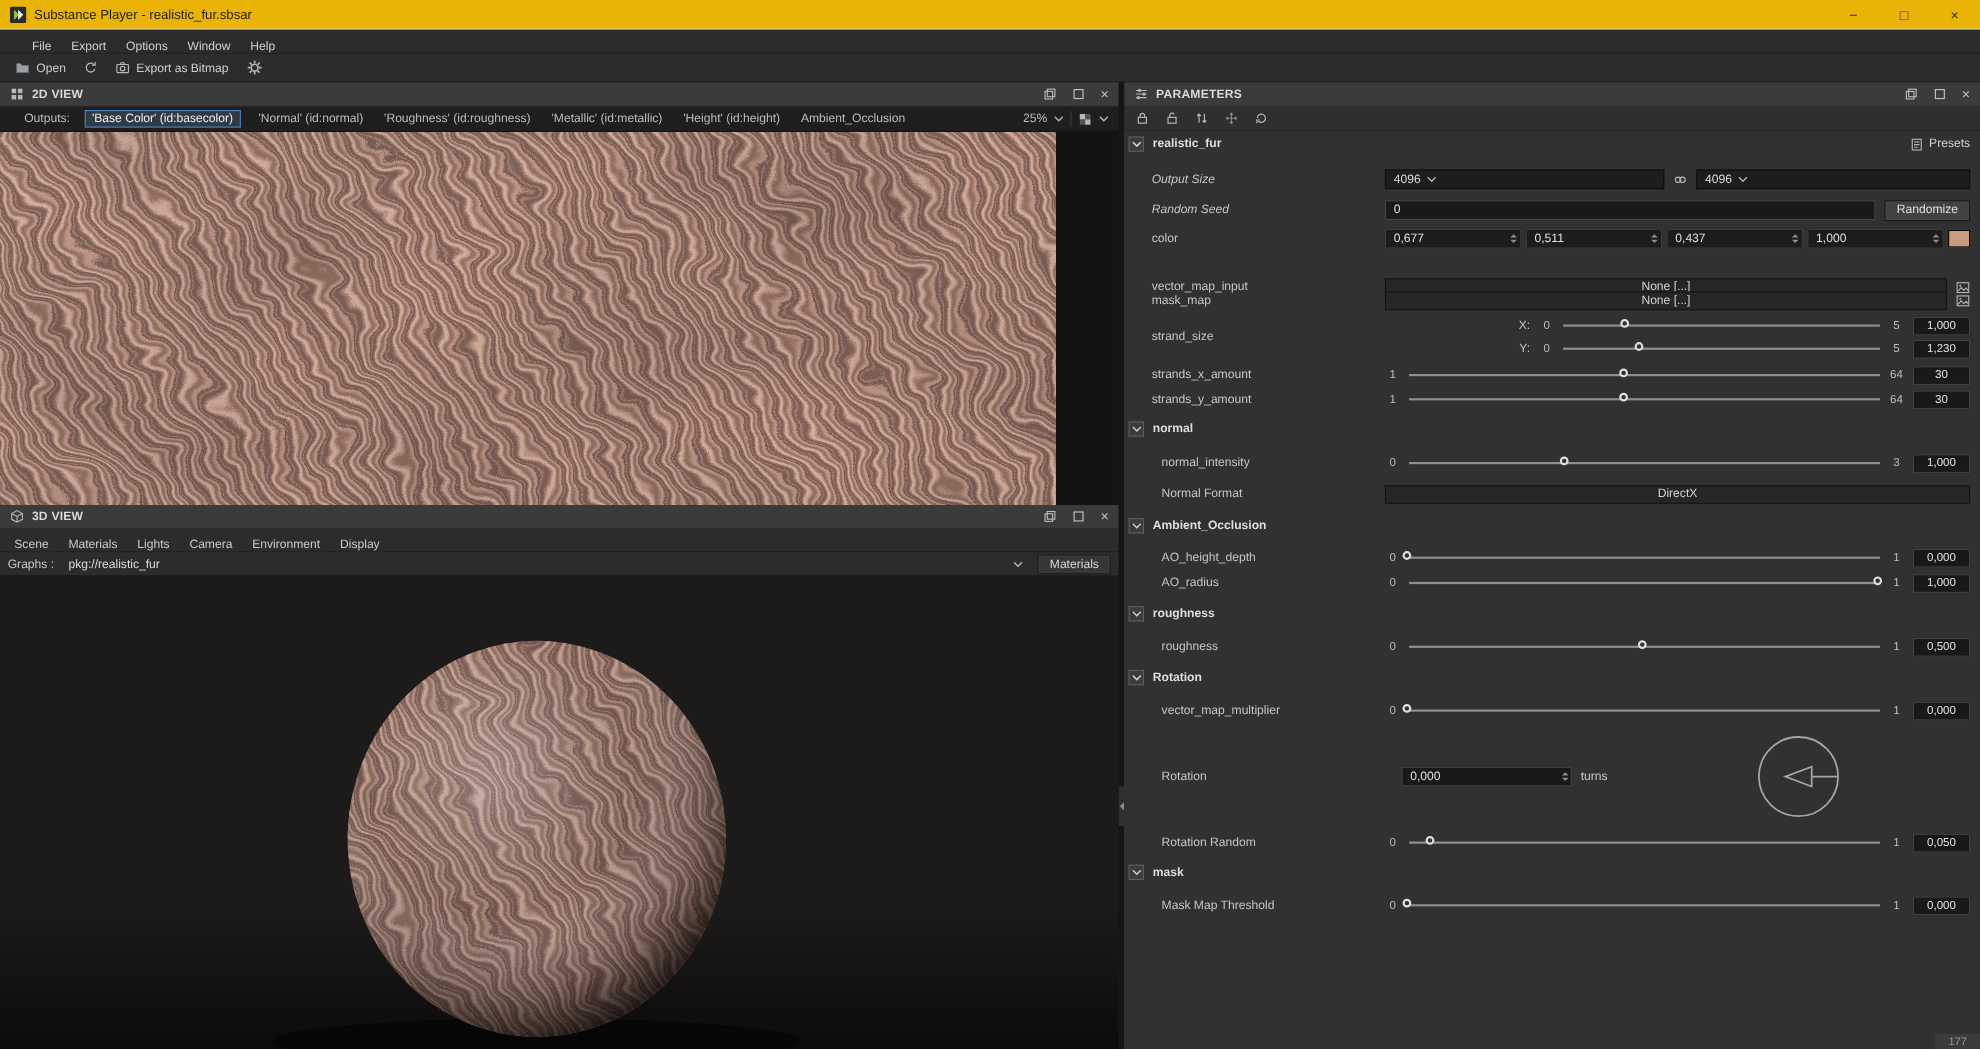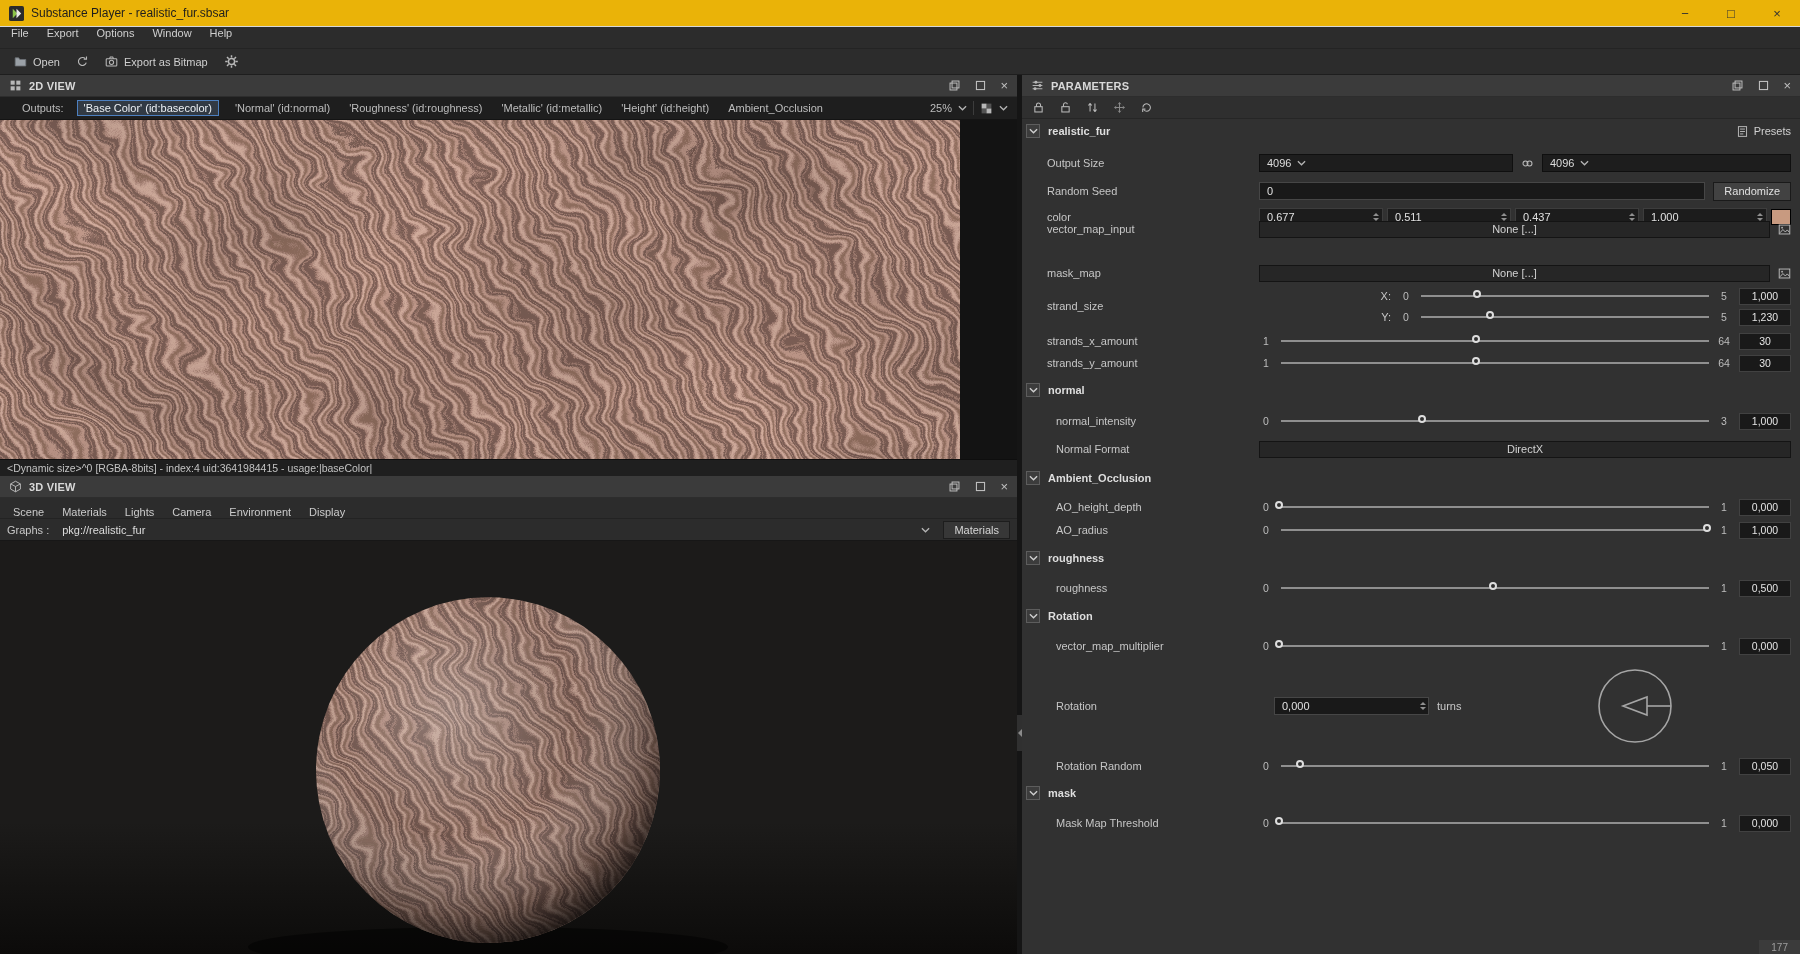--- a/index.html
+++ b/index.html
@@ -7,21 +7,21 @@
 body{background:#2b2b2b;font-family:"Liberation Sans",sans-serif;font-size:11px;color:#c8c8c8}
 svg{display:block}
 .ic{width:13px;height:13px}
 .ic15{width:15px;height:15px}
 
 .titlebar{height:27px;background:#eab308;display:flex;align-items:center;color:#1d1d1d;font-size:12px;border-bottom:1px solid #d8d8d8}
 .logo{margin:0 7px 0 9px;display:flex}
 .winbtns{margin-left:auto;display:flex;height:100%}
 .winbtn{width:46px;border:none;background:none;font-family:inherit;font-size:13px;color:#333;display:flex;align-items:center;justify-content:center}
 
-.menubar{height:22px;background:#2c2c2c;display:flex;align-items:flex-start;padding-left:2px;border-bottom:1px solid #242424}
+.menubar{height:22px;background:#2c2c2c;display:flex;align-items:flex-end;padding-left:20px;border-bottom:1px solid #242424}
 .menuitem{padding:0 9px;color:#cfcfcf}
 .toolbar{height:26px;background:#2c2c2c;display:flex;align-items:center;gap:8px;padding-left:10px;border-bottom:1px solid #1e1e1e}
 .tbtn{display:flex;align-items:center;gap:6px;background:none;border:none;color:#cfcfcf;font-family:inherit;font-size:11px;padding:2px 4px}
 
 .main{display:flex;height:879px}
 .left{width:1017px;display:flex;flex-direction:column;background:#1b1b1b}
 .splitter{width:5px;background:#151515;position:relative}
 .spl-handle{position:absolute;top:640px;left:0;width:5px;height:36px;background:#303030;display:flex;align-items:center;justify-content:center}
 .spl-arrow{width:0;height:0;border-top:4px solid transparent;border-bottom:4px solid transparent;border-right:4px solid #8a8a8a}
 .right{flex:1;display:flex;flex-direction:column;background:#313131}
@@ -45,21 +45,21 @@
 .gdd{flex:1;display:flex;align-items:center;justify-content:space-between;color:#dddddd;padding:0 5px;height:17px}
 .mbtn{padding:2px 10px;background:#373737;border:1px solid #1d1d1d;color:#d6d6d6;font-family:inherit;font-size:11px}
 .vp3d{flex:1;position:relative;background:#1c1b1a;overflow:hidden}
 .vp3d svg{position:absolute;inset:0;width:100%;height:100%}
 
 .ptools{height:22px;background:#2f2f2f;display:flex;align-items:center;gap:14px;padding-left:10px;border-bottom:1px solid #262626}
 .params{position:relative;flex:1;background:#313131}
 .prow{position:absolute;left:0;right:9px;height:22px;display:flex;align-items:center}
 .plabel{position:absolute;color:#c6c6c6;white-space:nowrap}
 .i1{left:25px}.i2{left:34px}
-.italic{}
+.italic{font-style:italic}
 .pctrl{position:absolute;left:237px;right:0;height:22px;display:flex;align-items:center;gap:8px}
 .dd{height:18px;background:#1d1d1d;border:1px solid #0f0f0f;display:flex;align-items:center;justify-content:flex-start;padding:0 7px;color:#dcdcdc;gap:6px}
 .inputf{height:18px;background:#191919;border:1px solid #464646;display:flex;align-items:center;padding:0 2px 0 7px;color:#e0e0e0;gap:2px}
 .btn{height:19px;background:#424242;border:1px solid #1a1a1a;color:#e0e0e0;display:flex;align-items:center;justify-content:center;padding:0 10px;font-family:inherit;font-size:11px}
 .numf{flex:1;height:18px;background:#1c1c1c;border:1px solid #3d3d3d;display:flex;align-items:center;padding:0 3px 0 7px;color:#e0e0e0}
 .spin{margin-left:auto;display:flex;flex-direction:column;gap:2px;align-items:center}
 .spin i{display:block;width:0;height:0;border-left:3px solid transparent;border-right:3px solid transparent}
 .spin .u{border-bottom:3px solid #8f8f8f}
 .spin .d{border-top:3px solid #8f8f8f}
 .swatch{width:20px;height:16px;background:var(--swatch,#c89a80);border:1px solid #000}
@@ -238,23 +238,20 @@
     <div class="img2d">
       <svg class="fur2d" viewBox="0 0 960 339" preserveAspectRatio="none">
         <rect width="960" height="339" fill="url(#furBase)"></rect>
         <g filter="url(#furWarp)">
             <rect x="-120" y="-120" width="1200" height="580" fill="url(#strands)" opacity="0.92"></rect>
           </g>
         <rect width="960" height="339" filter="url(#blotch)" style="mix-blend-mode:multiply" opacity="0.42"></rect>
       </svg>
     </div>
 
-    <div class="status2d">
-      <span>&lt;Dynamic size&gt;^0 [RGBA-8bits] - index:4 uid:3641984415 - usage:|baseColor|</span>
-    </div>
 
     <div class="phead">
       <svg class="ic" viewBox="0 0 16 16">
           <path d="M8 1.5 14 4.8v6.4L8 14.5 2 11.2V4.8Z M2 4.8 8 8l6-3.2 M8 8v6.5" fill="none" stroke="#b8b8b8" stroke-width="1.2"></path>
         </svg>
       <span class="ptitle">3D VIEW</span>
       <div class="hicons">
         <button class="hicon">
             <svg class="ic" viewBox="0 0 16 16">
               <g fill="none" stroke="#c0c0c0" stroke-width="1.2">
@@ -471,21 +468,21 @@
               <span>1,000</span>
               <span class="spin">
                 <i class="u"></i>
                 <i class="d"></i>
               </span>
             </div>
           <span class="swatch"></span>
         </div>
       </div>
 
-      <div class="prow" style="top:99px">
+      <div class="prow" style="top:131px">
         <span class="plabel i1">vector_map_input</span>
         <div class="pctrl">
           <div class="mapbtn">
               <span>None [...]</span>
             </div>
           <svg class="ic" viewBox="0 0 16 16">
               <g fill="none" stroke="#b8b8b8" stroke-width="1.2">
                 <rect x="1.5" y="2.5" width="13" height="11"></rect>
                 <path d="M2.5 12l3.5-4 3 3 2.5-2.5 2.5 3"></path>
               </g>

